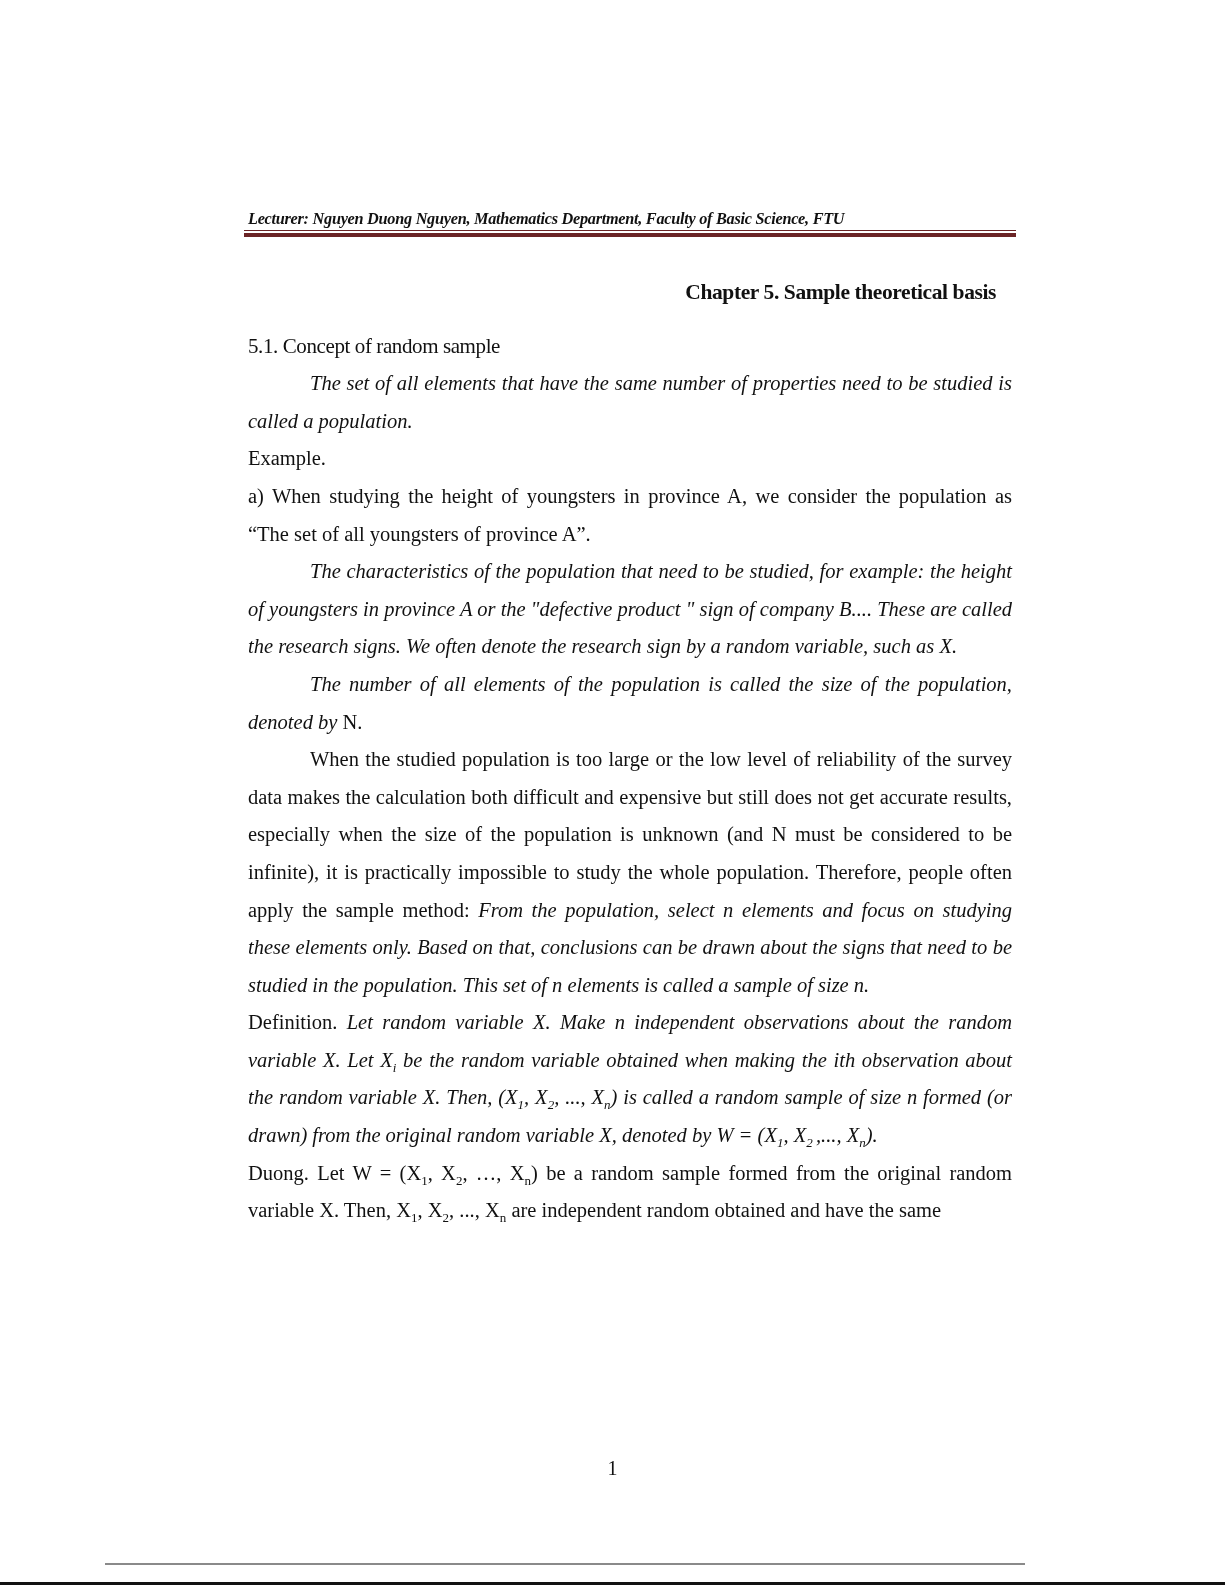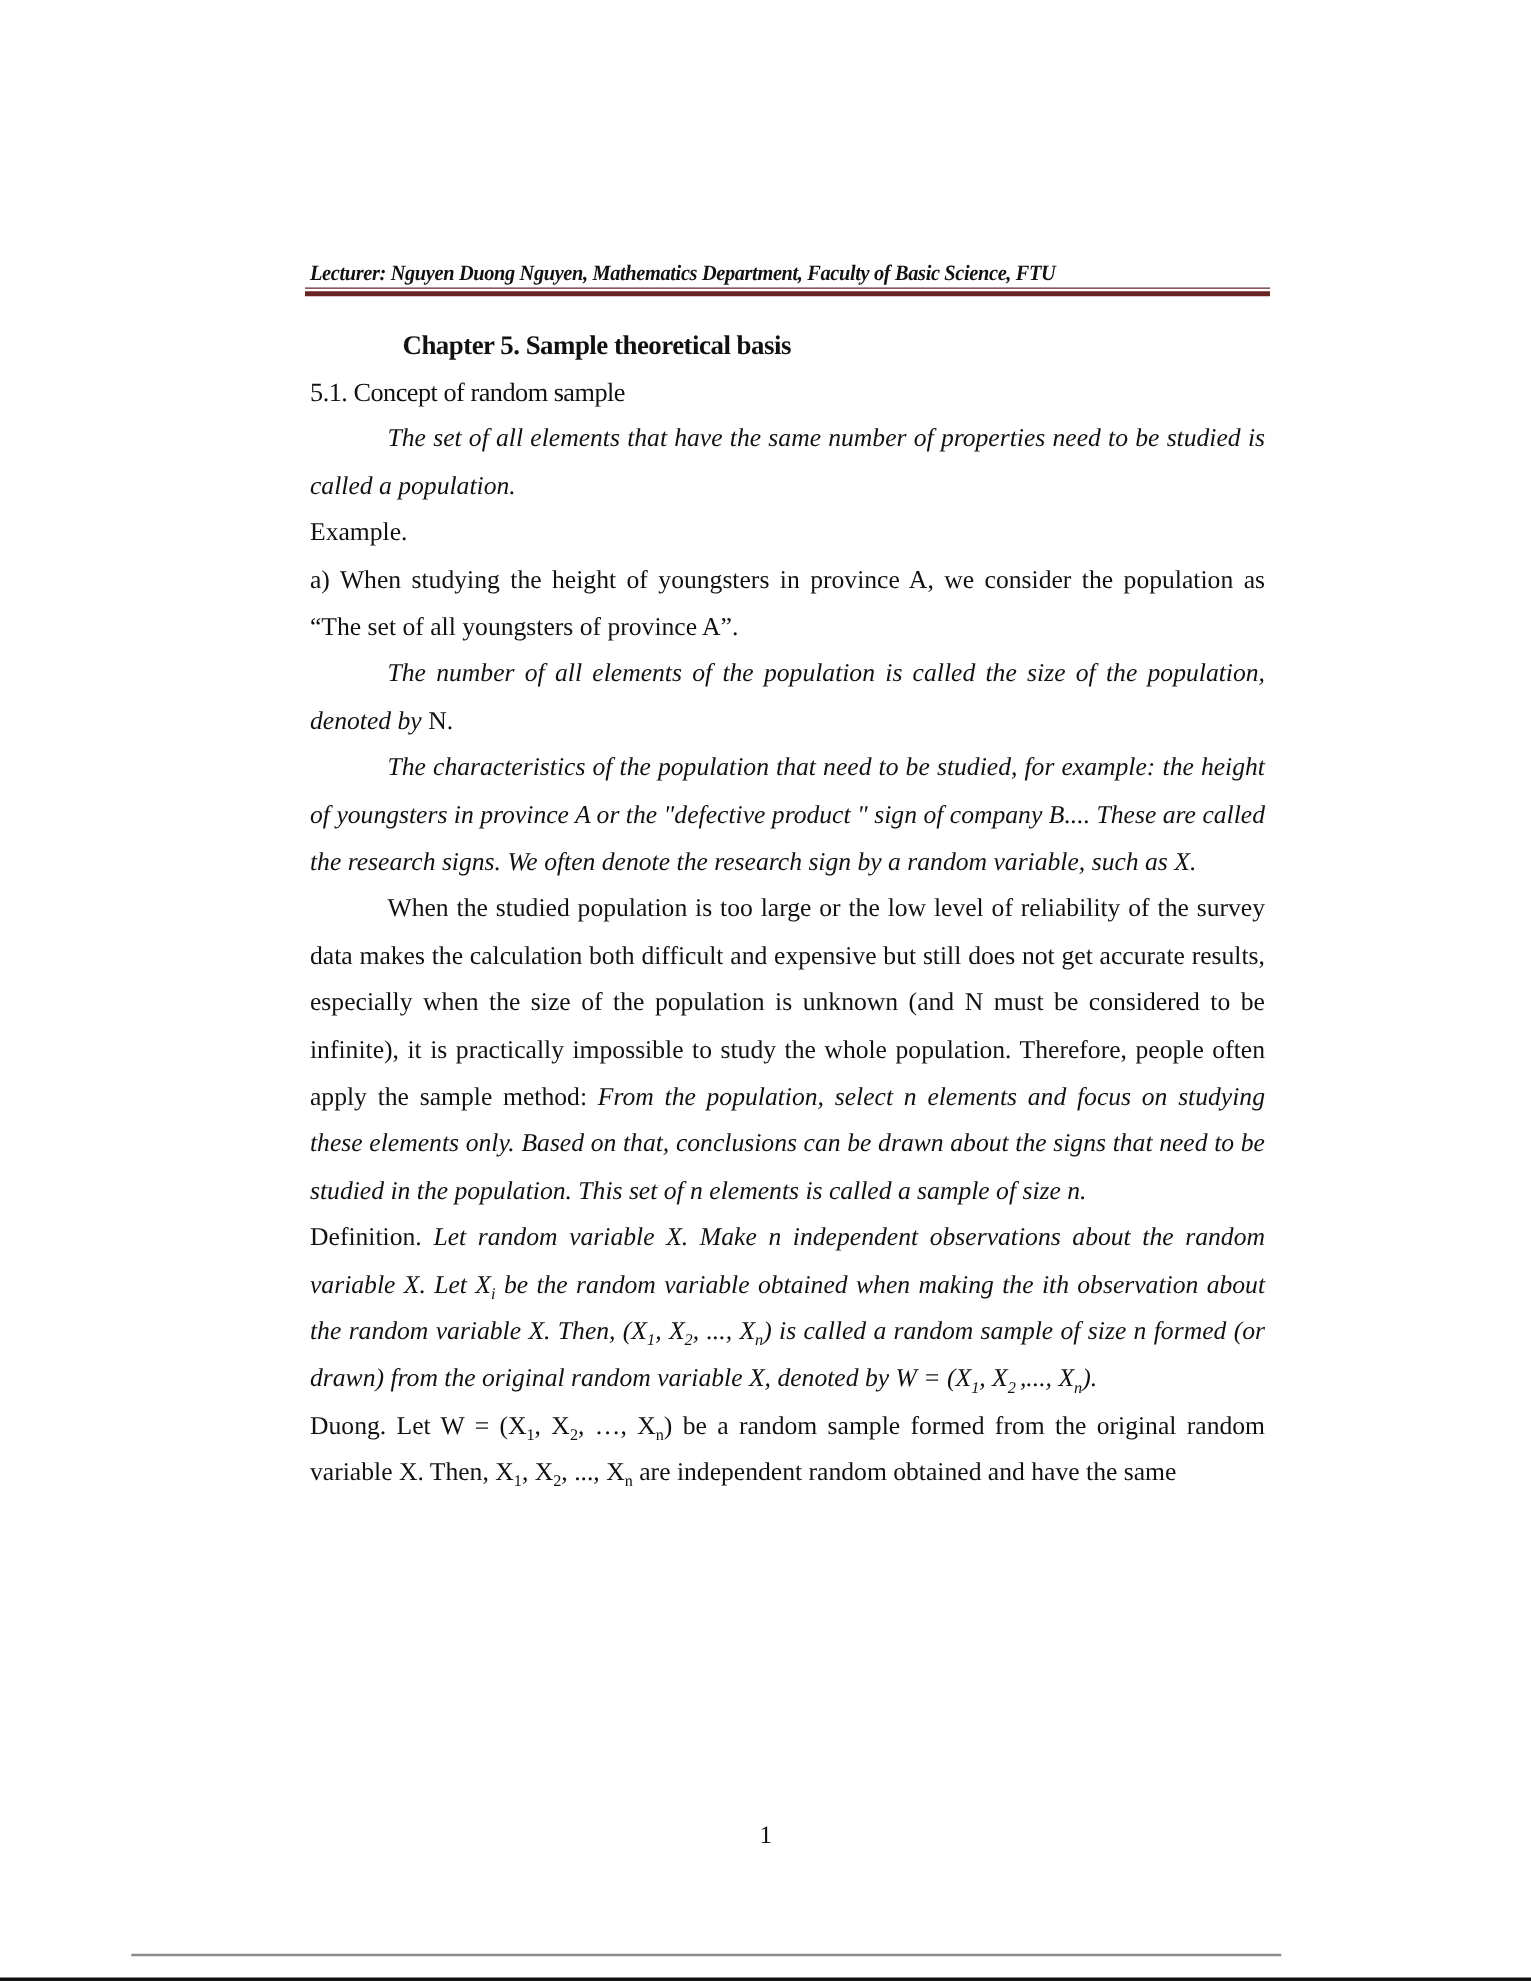--- a/index.html
+++ b/index.html
@@ -20,21 +20,21 @@
     position: absolute; left: -4px; top: 230px; width: 772px; height: 1px; background: #6b2426;
   }
   .header-rule-thick {
     position: absolute; left: -4px; top: 233px; width: 772px; height: 4px; background: #6b2426;
   }
   .body-text {
     position: absolute; left: 0; top: 258px; width: 764px;
     font-size: 20.5px; line-height: 37.6px;
   }
   .chapter-title {
-    text-align: left; font-weight: bold; margin: 0; padding-left: 74px;
+    text-align: right; font-weight: bold; margin: 16px; padding-left: 74px;
     font-size: 21.5px; letter-spacing: -0.4px;
   }
   .section-title { font-weight: normal; margin: 0; font-size: 21px; letter-spacing: -0.4px; }
   p { margin: 0; text-align: justify; }
   .indent { text-indent: 62px; }
   .it { font-style: italic; }
   .b { font-weight: normal; margin-top: 36px; }
   .example-label { font-weight: normal; margin: 0; }
   sub { font-size: 13px; line-height: 0; }
   .page-number {
@@ -58,23 +58,23 @@
 
   <div class="body-text">
     <p class="chapter-title">Chapter 5. Sample theoretical basis</p>
     <p class="section-title">5.1. Concept of random sample</p>
 
     <p class="indent it">The set of all elements that have the same number of properties need to be studied is called a population.</p>
 
     <p class="example-label">Example.</p>
     <p>a) When studying the height of youngsters in province A, we consider the population as “The set of all youngsters of province A”.</p>
 
+    <p class="indent it">The characteristics of the population that need to be studied, for example: the height of youngsters in province A or the "defective product " sign of company B.... These are called the research signs. We often denote the research sign by a random variable, such as X.</p>
+
     <p class="indent"><span class="it">The number of all elements of the population is called the size of the population, denoted by</span> <span>N.</span></p>
-
-    <p class="indent it">The characteristics of the population that need to be studied, for example: the height of youngsters in province A or the "defective product " sign of company B.... These are called the research signs. We often denote the research sign by a random variable, such as X.</p>
 
     <p class="indent"><span>When the studied population is too large or the low level of reliability of the survey data makes the calculation both difficult and expensive but still does not get accurate results, especially when the size of the population is unknown (and N must be considered to be infinite), it is practically impossible to study the whole population. Therefore, people often apply the sample method:</span> <span class="it">From the population, select n elements and focus on studying these elements only. Based on that, conclusions can be drawn about the signs that need to be studied in the population. This set of n elements is called a sample of size n.</span></p>
 
     <p><span class="b">Definition.</span> <span class="it">Let random variable X. Make n independent observations about the random variable X. Let</span> <span class="it"><span>X</span><sub>i</sub></span> <span class="it"><span>be the random variable obtained when making the ith observation about the random variable X. Then, (X</span><sub>1</sub><span>, X</span><sub>2</sub><span>, ..., X</span><sub>n</sub><span>) is called a random sample of size n formed (or drawn) from the original random variable X, denoted by</span></span> <span class="it"><span>W = (X</span><sub>1</sub><span>, X</span><sub>2 </sub><span>,..., X</span><sub>n</sub><span>).</span></span></p>
 
     <p><span class="b">Duong.</span> <span><span>Let W = (X</span><sub>1</sub><span>, X</span><sub>2</sub><span>, …, X</span><sub>n</sub><span>) be a random sample formed from the original random variable X. Then, X</span><sub>1</sub><span>, X</span><sub>2</sub><span>, ..., X</span><sub>n</sub><span> are independent random obtained and have the same</span></span></p>
   </div>
 </div>
 
 <div class="page-number">1</div>

